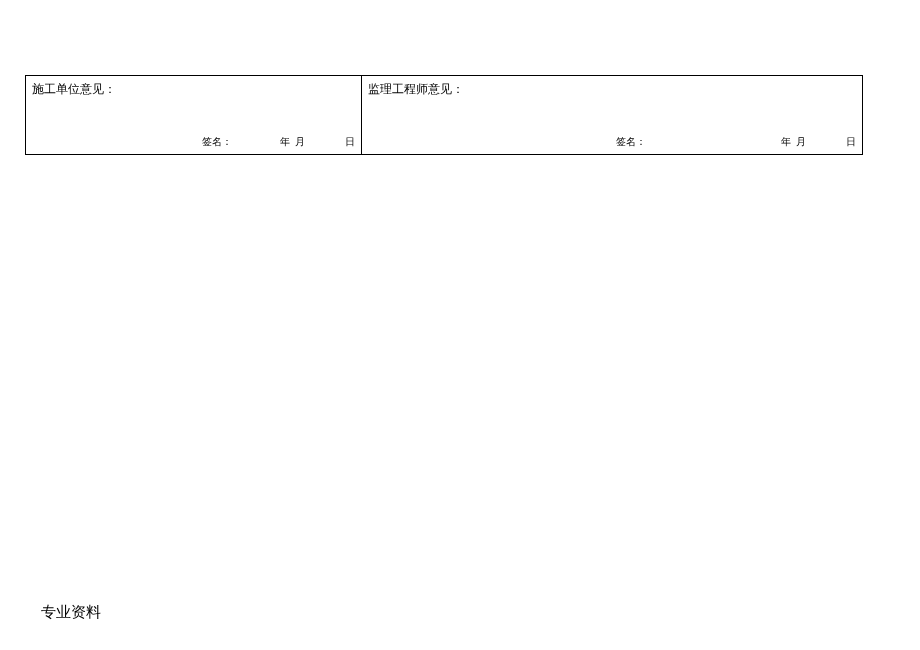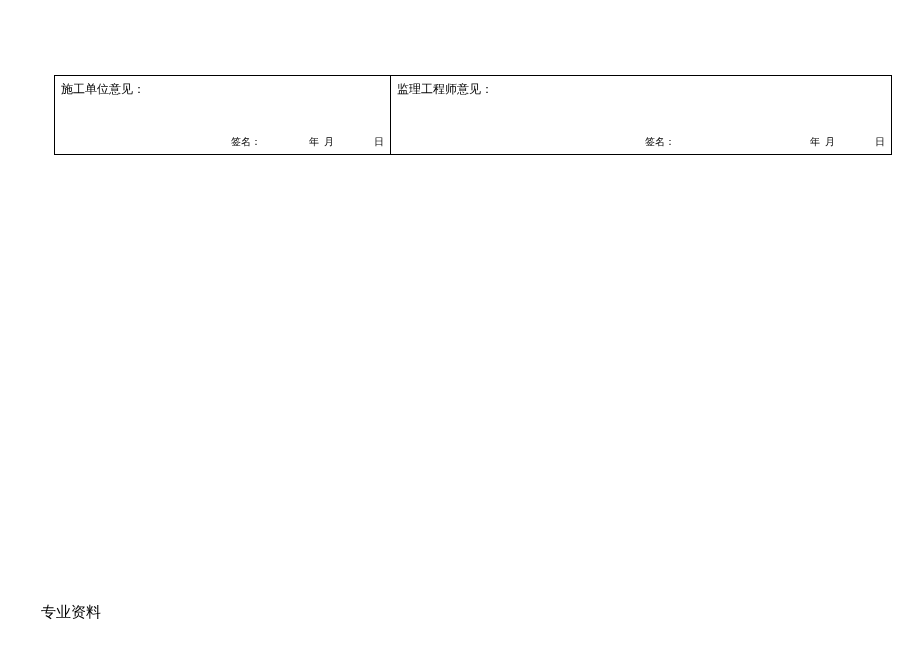--- a/index.html
+++ b/index.html
@@ -12,21 +12,21 @@
       height: 650px;
       background: #ffffff;
       font-family: "SimSun", "宋体", serif;
       font-size: 12px;
       color: #000;
       position: relative;
     }
     .table-container {
       position: absolute;
       top: 75px;
-      left: 54px;
+      left: 25px;
       width: 838px;
       display: flex;
     }
     .cell {
       border: 1px solid #000;
       height: 80px;
       position: relative;
       padding: 5px 6px;
     }
     .cell-left {

